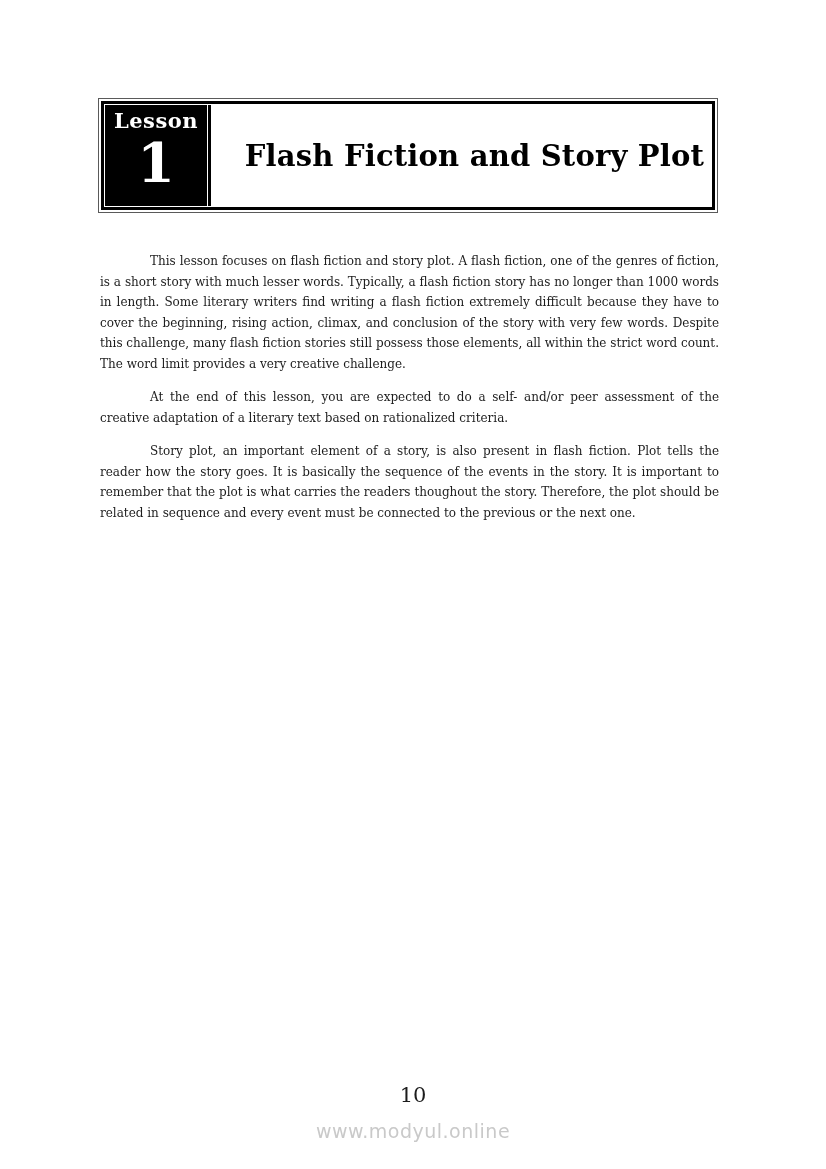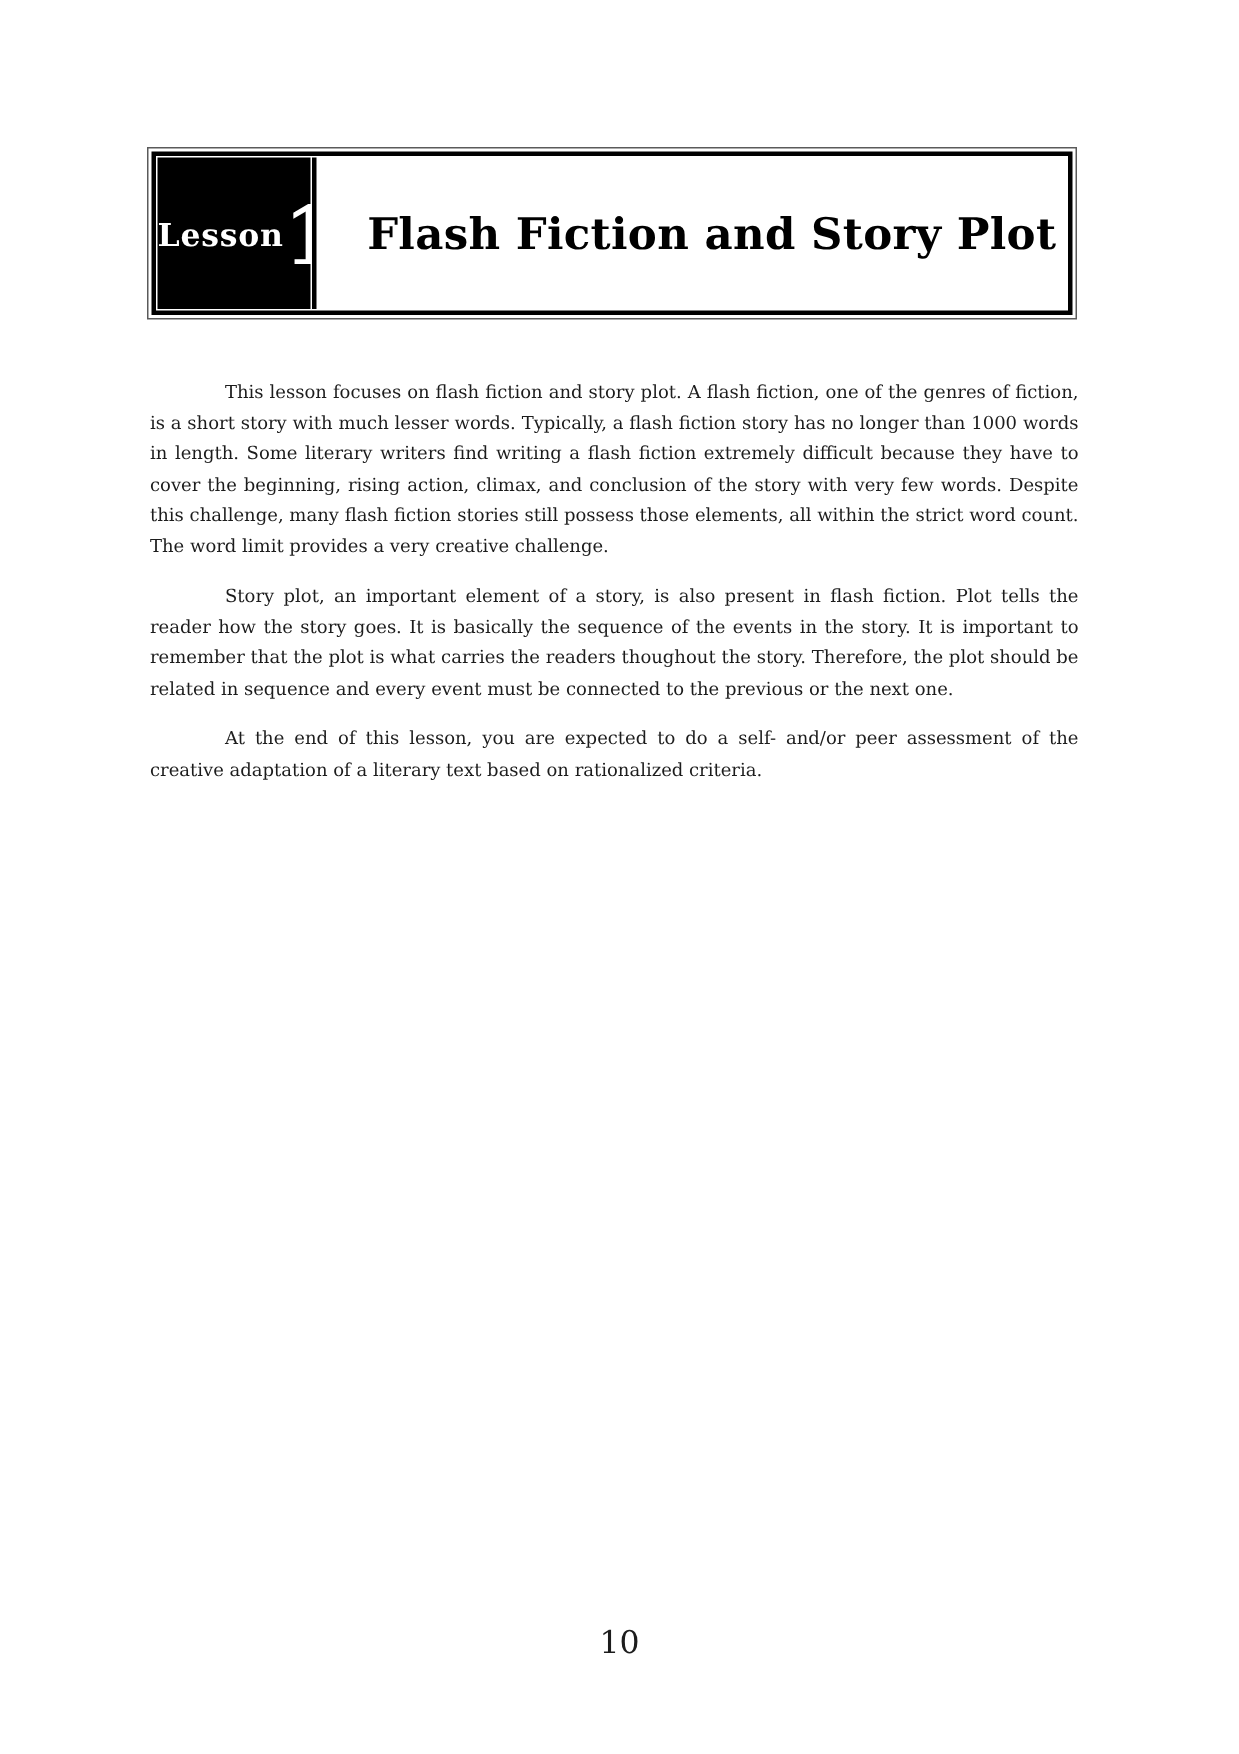--- a/index.html
+++ b/index.html
@@ -36,20 +36,21 @@
     align-items: stretch;
     background: #ffffff;
   }
   .lesson-cell {
     box-sizing: border-box;
     width: 102px;
     margin: 1px;
     background: #000000;
     color: #ffffff;
     display: flex;
+    flex-direction: column;
     align-items: center;
     text-align: center;
   }
   .lesson-label {
     font-weight: bold;
     font-size: 21px;
     line-height: 1.2;
     margin-top: 3px;
     letter-spacing: 0.5px;
   }
@@ -132,20 +133,21 @@
       </div>
       <div class="header-divider"></div>
       <div class="title-cell">
         <span class="lesson-title">Flash Fiction and Story Plot</span>
       </div>
     </div>
   </div>
 
   <div class="body-text">
     <p>This lesson focuses on flash fiction and story plot. A flash fiction, one of the genres of fiction, is a short story with much lesser words. Typically, a flash fiction story has no longer than 1000 words in length. Some literary writers find writing a flash fiction extremely difficult because they have to cover the beginning, rising action, climax, and conclusion of the story with very few words. Despite this challenge, many flash fiction stories still possess those elements, all within the strict word count. The word limit provides a very creative challenge.</p>
+    <p>At the end of this lesson, you are expected to do a self- and/or peer assessment of the creative adaptation of a literary text based on rationalized criteria.</p>
     <p>Story plot, an important element of a story, is also present in flash fiction. Plot tells the reader how the story goes. It is basically the sequence of the events in the story. It is important to remember that the plot is what carries the readers thoughout the story. Therefore, the plot should be related in sequence and every event must be connected to the previous or the next one.</p>
-    <p>At the end of this lesson, you are expected to do a self- and/or peer assessment of the creative adaptation of a literary text based on rationalized criteria.</p>
   </div>
 
   <div class="page-number">10</div>
 
+  <div class="watermark">www.modyul.online</div>
 
 </div>
 
 </body></html>

